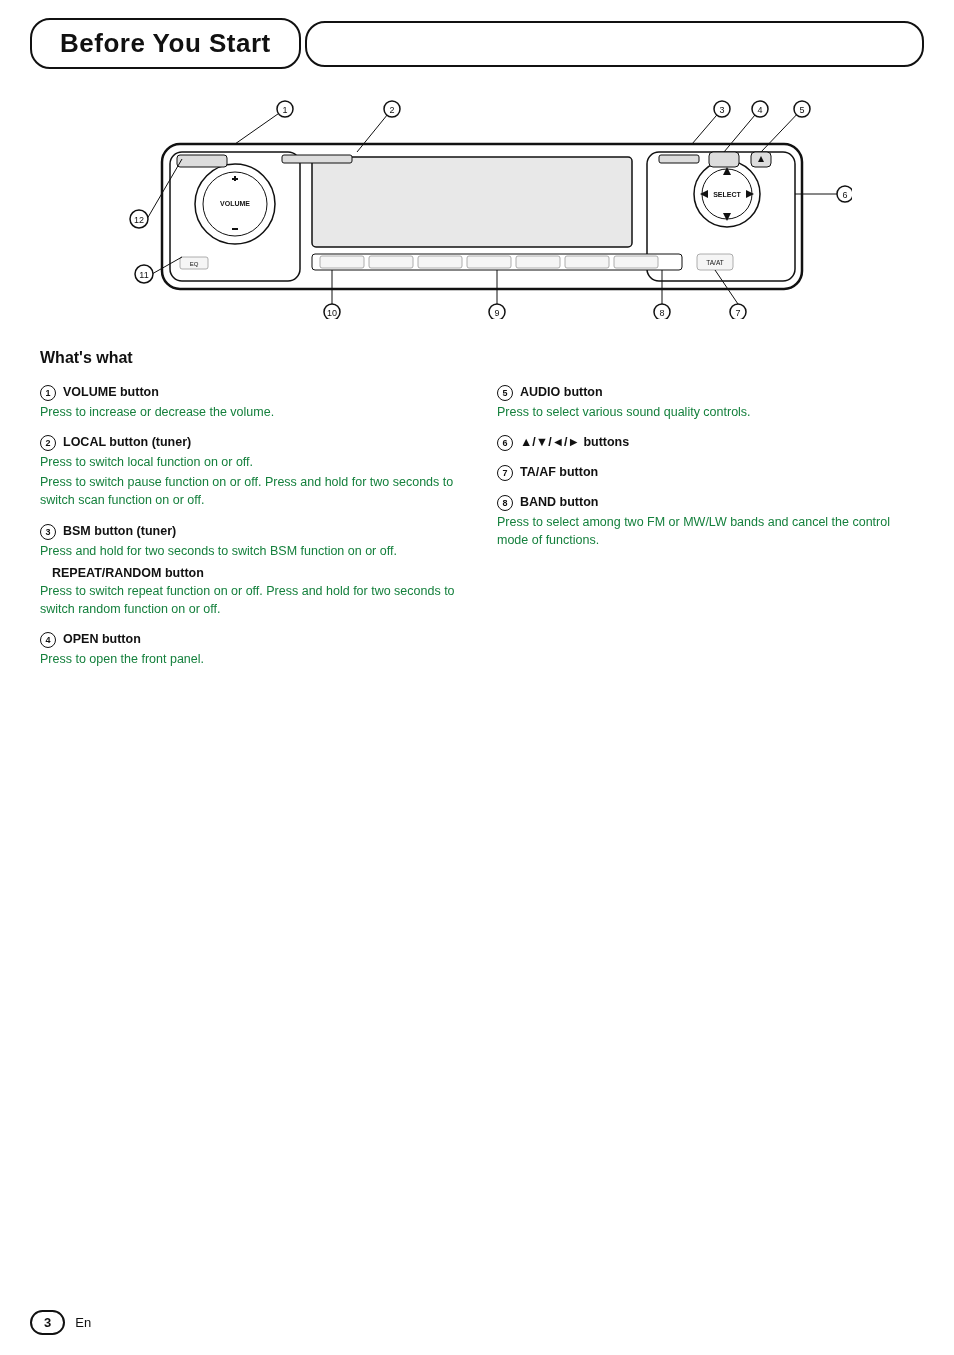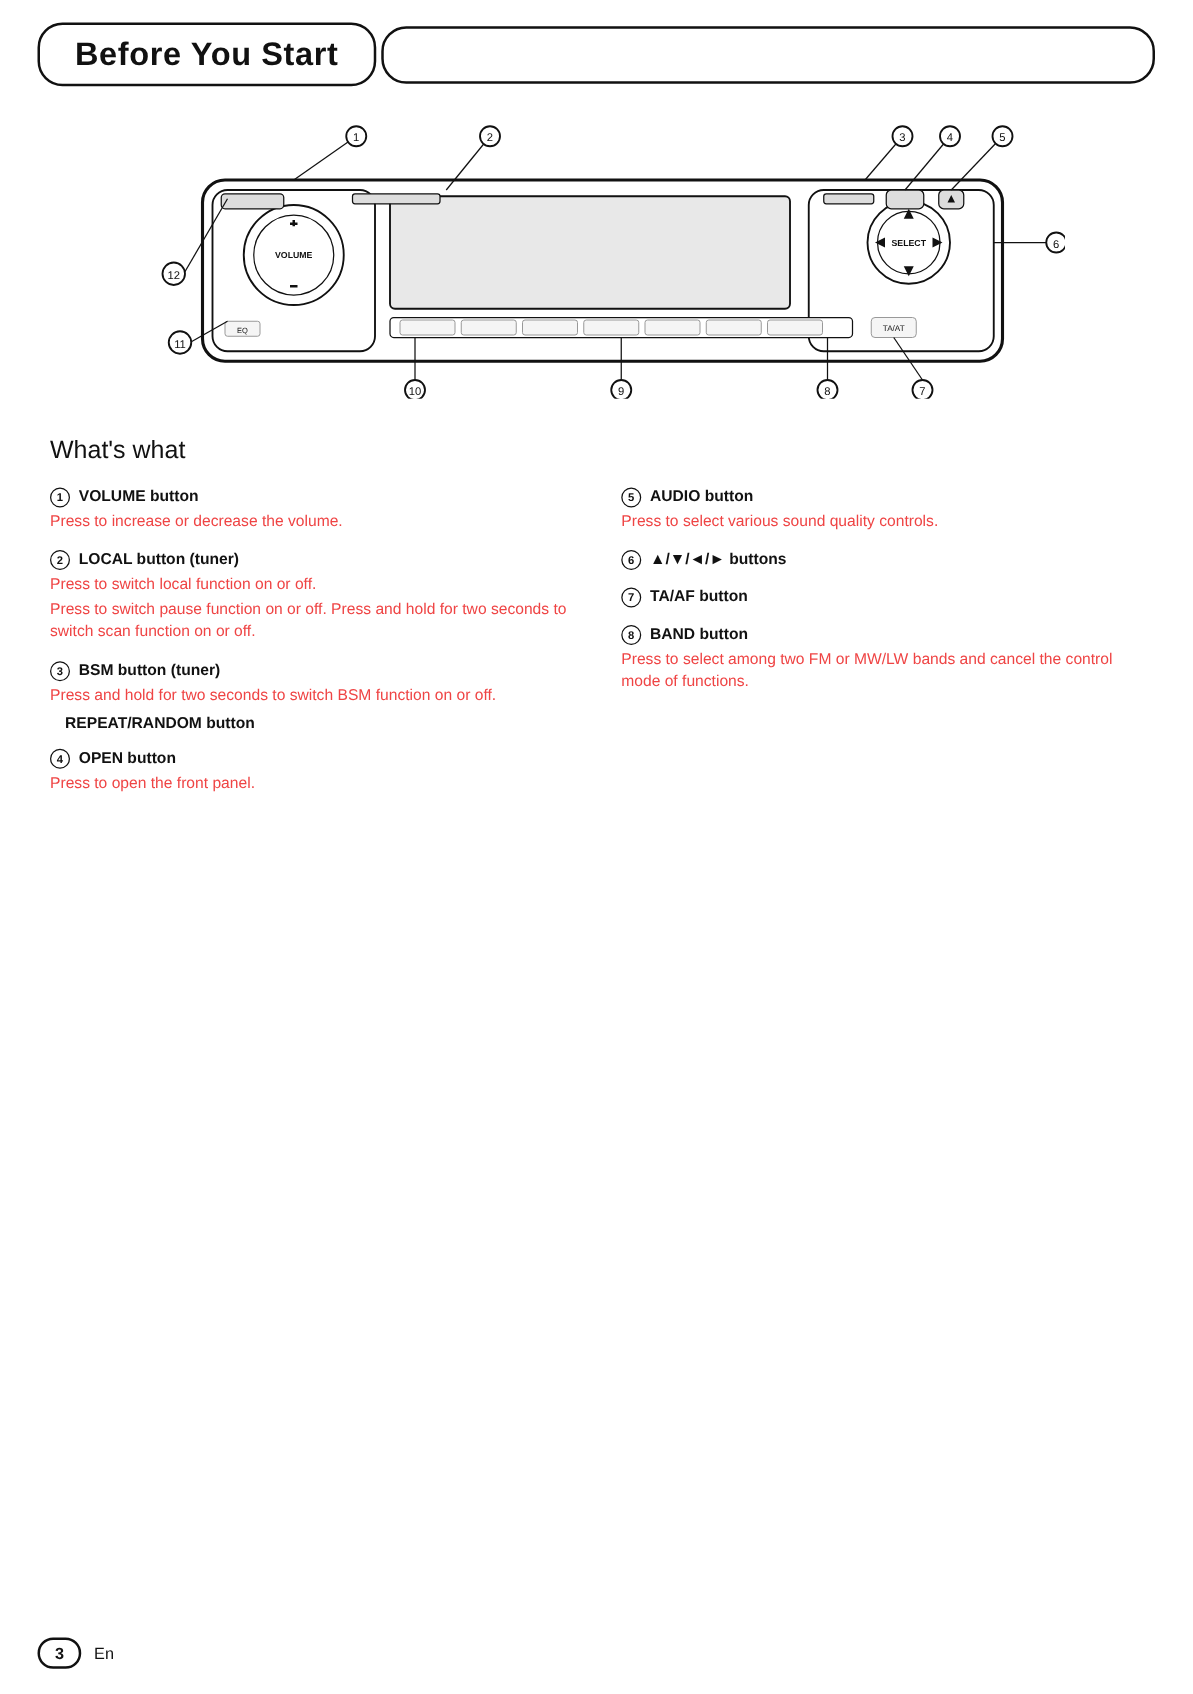--- a/index.html
+++ b/index.html
@@ -50,22 +50,22 @@
       width: 750px;
       height: 220px;
       position: relative;
     }
 
     
     .content-section {
       padding: 20px 40px 30px 40px;
     }
     .whats-what-title {
-      font-size: 20px;
-      font-weight: 400;
+      font-size: 16px;
+      font-weight: 700;
       margin-bottom: 18px;
       color: #111;
     }
     .two-col {
       display: grid;
       grid-template-columns: 1fr 1fr;
       gap: 0 40px;
     }
     .left-col, .right-col {
       display: flex;
@@ -79,21 +79,21 @@
       font-weight: 700;
       font-size: 12.5px;
       display: flex;
       align-items: baseline;
       gap: 4px;
     }
     .item-body {
       font-size: 12.5px;
       line-height: 1.45;
       padding-left: 0;
-      color: #ef4444;
+      color: #15803d;
       margin-top: 2px;
     }
     .circled {
       display: inline-flex;
       align-items: center;
       justify-content: center;
       width: 16px;
       height: 16px;
       border: 1.5px solid #111;
       border-radius: 50%;
@@ -280,20 +280,21 @@
 
       <div class="item">
         <div class="item-title">
           <span class="circled">3</span>
           <span>BSM button (tuner)</span>
         </div>
         <div class="item-body">Press and hold for two seconds to switch BSM function on or off.</div>
         <div class="item-title" style="margin-top:6px;padding-left:12px;">
           <span>REPEAT/RANDOM button</span>
         </div>
+        <div class="item-body">Press to switch repeat function on or off. Press and hold for two seconds to switch random function on or off.</div>
       </div>
 
       <div class="item">
         <div class="item-title">
           <span class="circled">4</span>
           <span>OPEN button</span>
         </div>
         <div class="item-body">Press to open the front panel.</div>
       </div>
 

